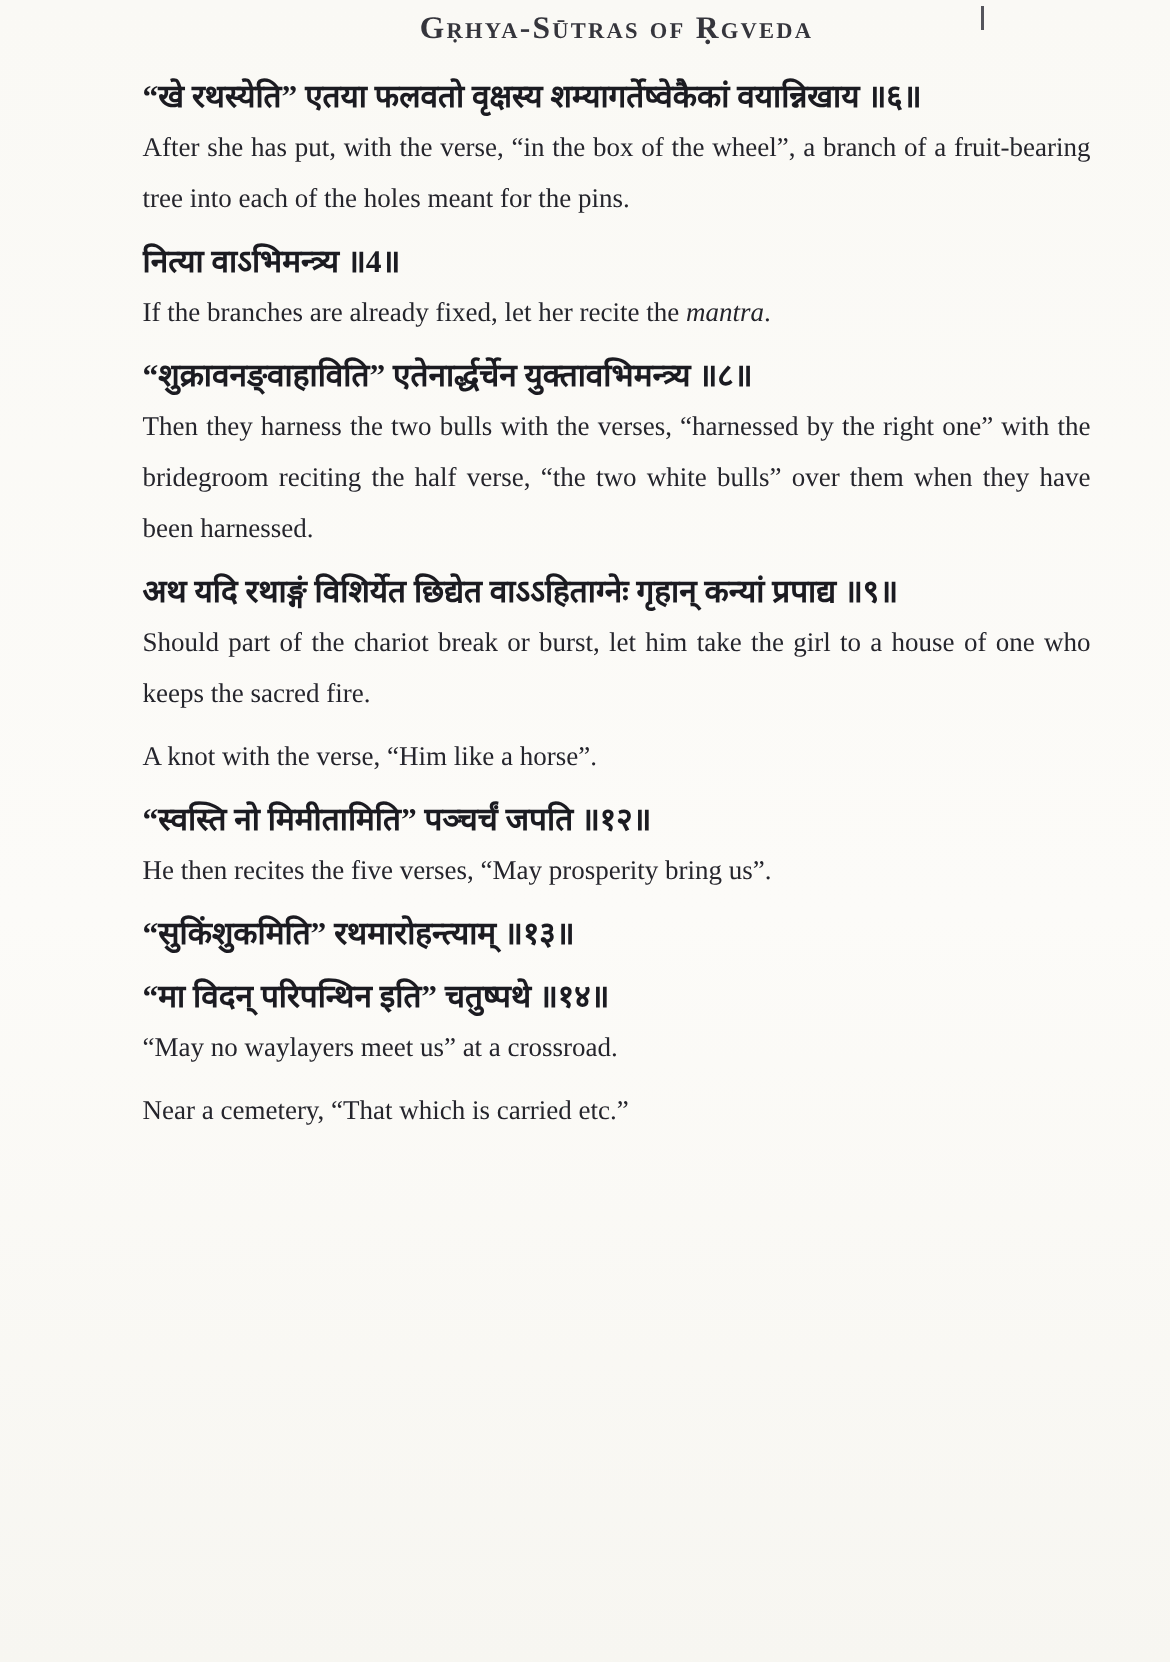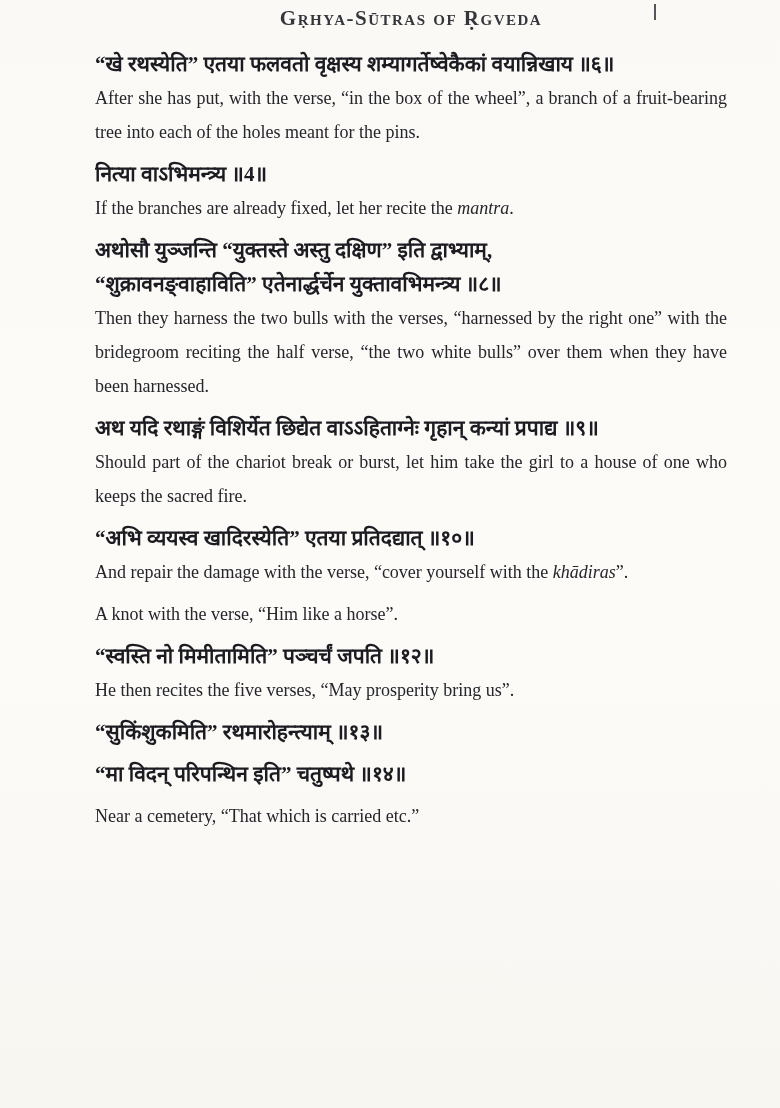--- a/index.html
+++ b/index.html
@@ -66,49 +66,45 @@
     <p class="sa">“खे रथस्येति” एतया फलवतो वृक्षस्य शम्यागर्तेष्वेकैकां वयान्निखाय ॥६॥</p>
     <p class="en"><span>After she has put, with the verse, “in the box of the wheel”, a branch of a fruit-bearing tree into each of the holes meant for the pins.</span></p>
   </section>
 
   <section class="verse">
     <p class="sa">नित्या वाऽभिमन्त्र्य ॥4॥</p>
     <p class="en"><span>If the branches are already fixed, let her recite the </span><i>mantra</i><span>.</span></p>
   </section>
 
   <section class="verse">
-    <p class="sa">अथोसौ युञ्जन्ति “युक्तस्ते अस्तु दक्षिण” इति द्वाभ्याम्,</p>
     <p class="sa">“शुक्रावनङ्वाहाविति” एतेनार्द्धर्चेन युक्तावभिमन्त्र्य ॥८॥</p>
     <p class="en"><span>Then they harness the two bulls with the verses, “harnessed by the right one” with the bridegroom reciting the half verse, “the two white bulls” over them when they have been harnessed.</span></p>
   </section>
 
   <section class="verse">
     <p class="sa">अथ यदि रथाङ्गं विशिर्येत छिद्येत वाऽऽहिताग्नेः गृहान् कन्यां प्रपाद्य ॥९॥</p>
     <p class="en"><span>Should part of the chariot break or burst, let him take the girl to a house of one who keeps the sacred fire.</span></p>
   </section>
 
-  <section class="verse">
-    <p class="sa">“अभि व्ययस्व खादिरस्येति” एतया प्रतिदद्यात् ॥१०॥</p>
-    <p class="en"><span>And repair the damage with the verse, “cover yourself with the </span><i>khādiras</i><span>”.</span></p>
-  </section>
 
   <section class="verse">
     <p class="en"><span>A knot with the verse, “Him like a horse”.</span></p>
   </section>
 
   <section class="verse">
     <p class="sa">“स्वस्ति नो मिमीतामिति” पञ्चर्चं जपति ॥१२॥</p>
     <p class="en"><span>He then recites the five verses, “May prosperity bring us”.</span></p>
   </section>
 
   <section class="verse">
     <p class="sa">“सुकिंशुकमिति” रथमारोहन्त्याम् ॥१३॥</p>
   </section>
 
   <section class="verse">
     <p class="sa">“मा विदन् परिपन्थिन इति” चतुष्पथे ॥१४॥</p>
+    <p class="en"><span>“May no waylayers meet us” at a crossroad.</span></p>
   </section>
 
   <section class="verse">
     <p class="en"><span>Near a cemetery, “That which is carried etc.”</span></p>
   </section>
 
 </div>
 
 </body></html>

